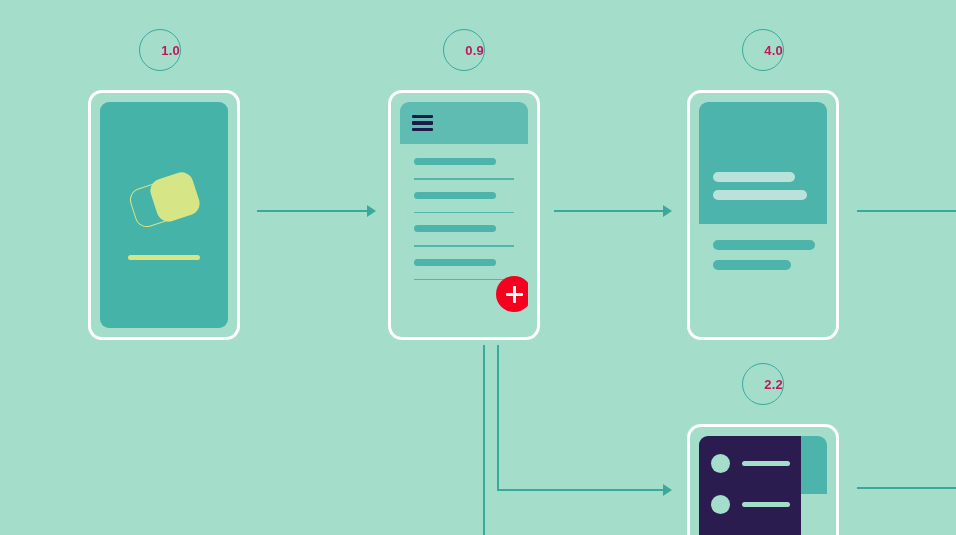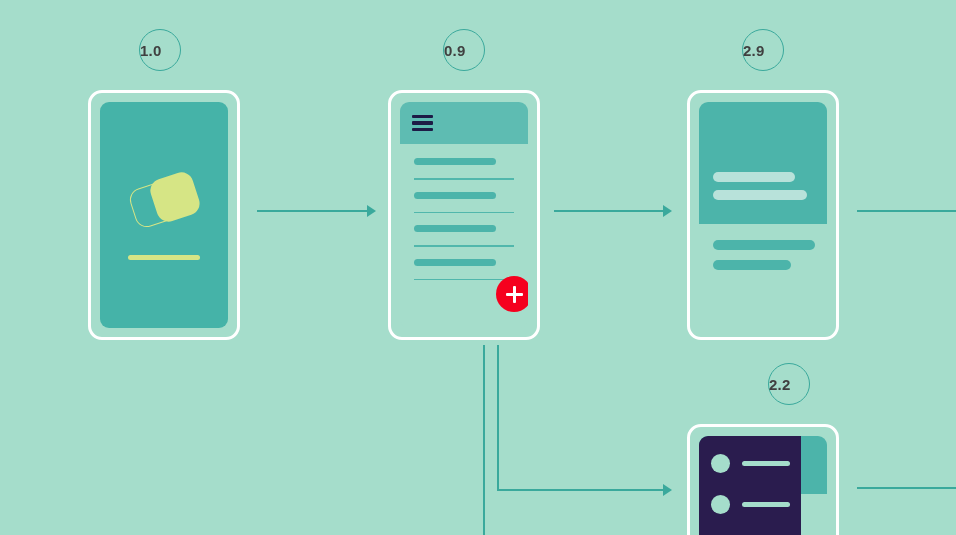--- a/index.html
+++ b/index.html
@@ -24,23 +24,23 @@
   
   .badge {
     position: absolute;
     width: 42px;
     height: 42px;
     border-radius: 50%;
     border: 1.6px solid #3aa99c;
     box-sizing: border-box;
     display: flex;
     align-items: center;
-    justify-content: flex-start;
-    color: #404040;
-    font-size: 15px;
+    justify-content: flex-end;
+    color: #be185d;
+    font-size: 13px;
     font-weight: bold;
     letter-spacing: 0.2px;
     background: transparent;
   }
 
   
   .frame {
     position: absolute;
     box-sizing: border-box;
     border: 3px solid #ffffff;
@@ -251,23 +251,23 @@
 
 <div id="canvas">
 
   <div class="badge" style="left:139px; top:29px;">
     <span>1.0</span>
   </div>
   <div class="badge" style="left:443px; top:29px;">
     <span>0.9</span>
   </div>
   <div class="badge" style="left:742px; top:29px;">
-    <span>2.9</span>
-  </div>
-  <div class="badge" style="left:768px; top:363px;">
+    <span>4.0</span>
+  </div>
+  <div class="badge" style="left:742px; top:363px;">
     <span>2.2</span>
   </div>
 
   <div class="frame" style="left:88px; top:90px; width:152px; height:250px;">
     <div class="screen screen-splash">
       <div class="logo-wrap">
         <div class="logo-sq logo-sq-outline"></div>
         <div class="logo-sq logo-sq-fill"></div>
       </div>
       <div class="splash-bar"></div>

